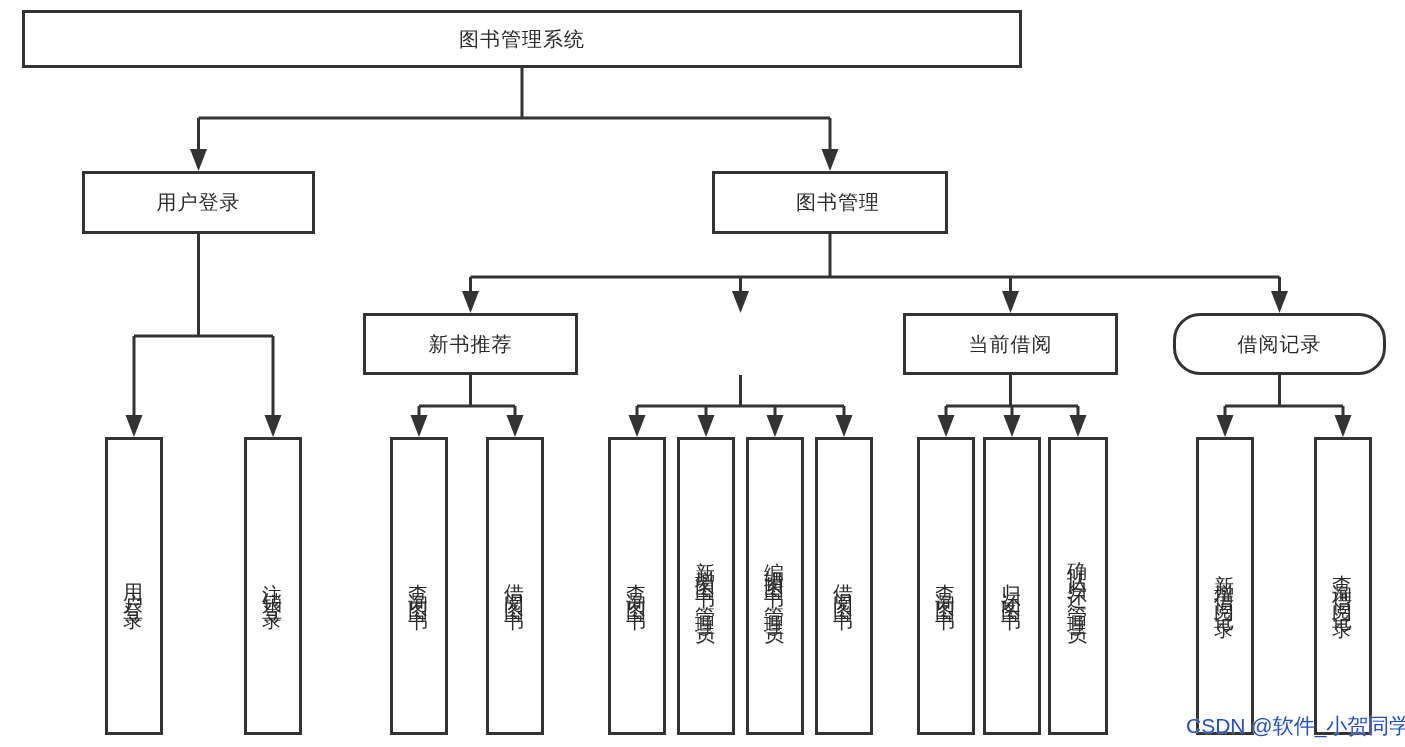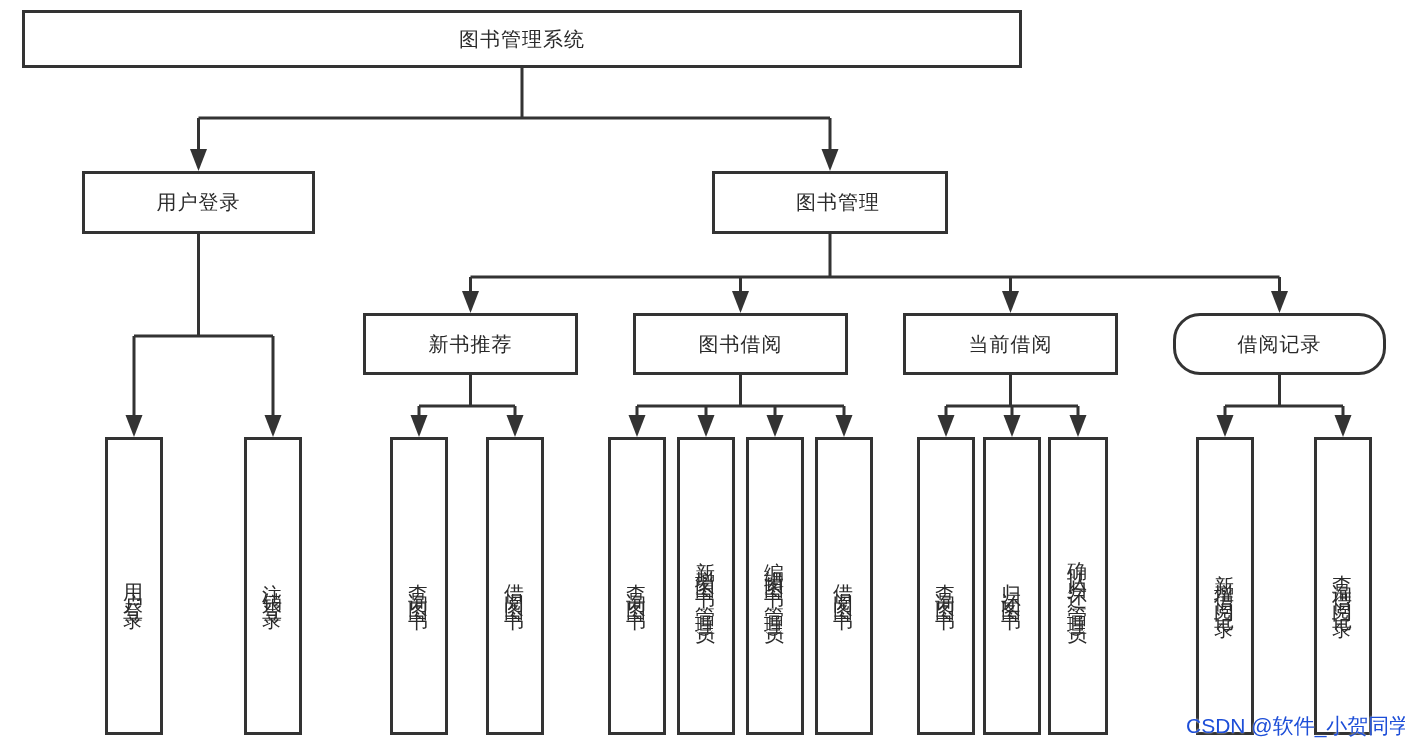--- a/index.html
+++ b/index.html
@@ -108,23 +108,20 @@
   <div class="node" style="left:82px; top:171px; width:233px; height:63px;">
     <span>用户登录</span>
   </div>
   <div class="node" style="left:712px; top:171px; width:236px; height:63px;padding-left:16px;">
     <span>图书管理</span>
   </div>
 
   <div class="node" style="left:363px; top:313px; width:215px; height:62px;">
     <span>新书推荐</span>
   </div>
-  <div class="node" style="left:633px; top:313px; width:215px; height:62px;">
-    <span>图书借阅</span>
-  </div>
   <div class="node" style="left:903px; top:313px; width:215px; height:62px;">
     <span>当前借阅</span>
   </div>
   <div class="node" style="left:1173px; top:313px; width:213px; height:62px;border-radius:27px;">
     <span>借阅记录</span>
   </div>
 
   <div class="leaf" style="left:105px; top:437px; width:58px; height:298px;">
     <span class="vtext">用户登录</span>
   </div>

